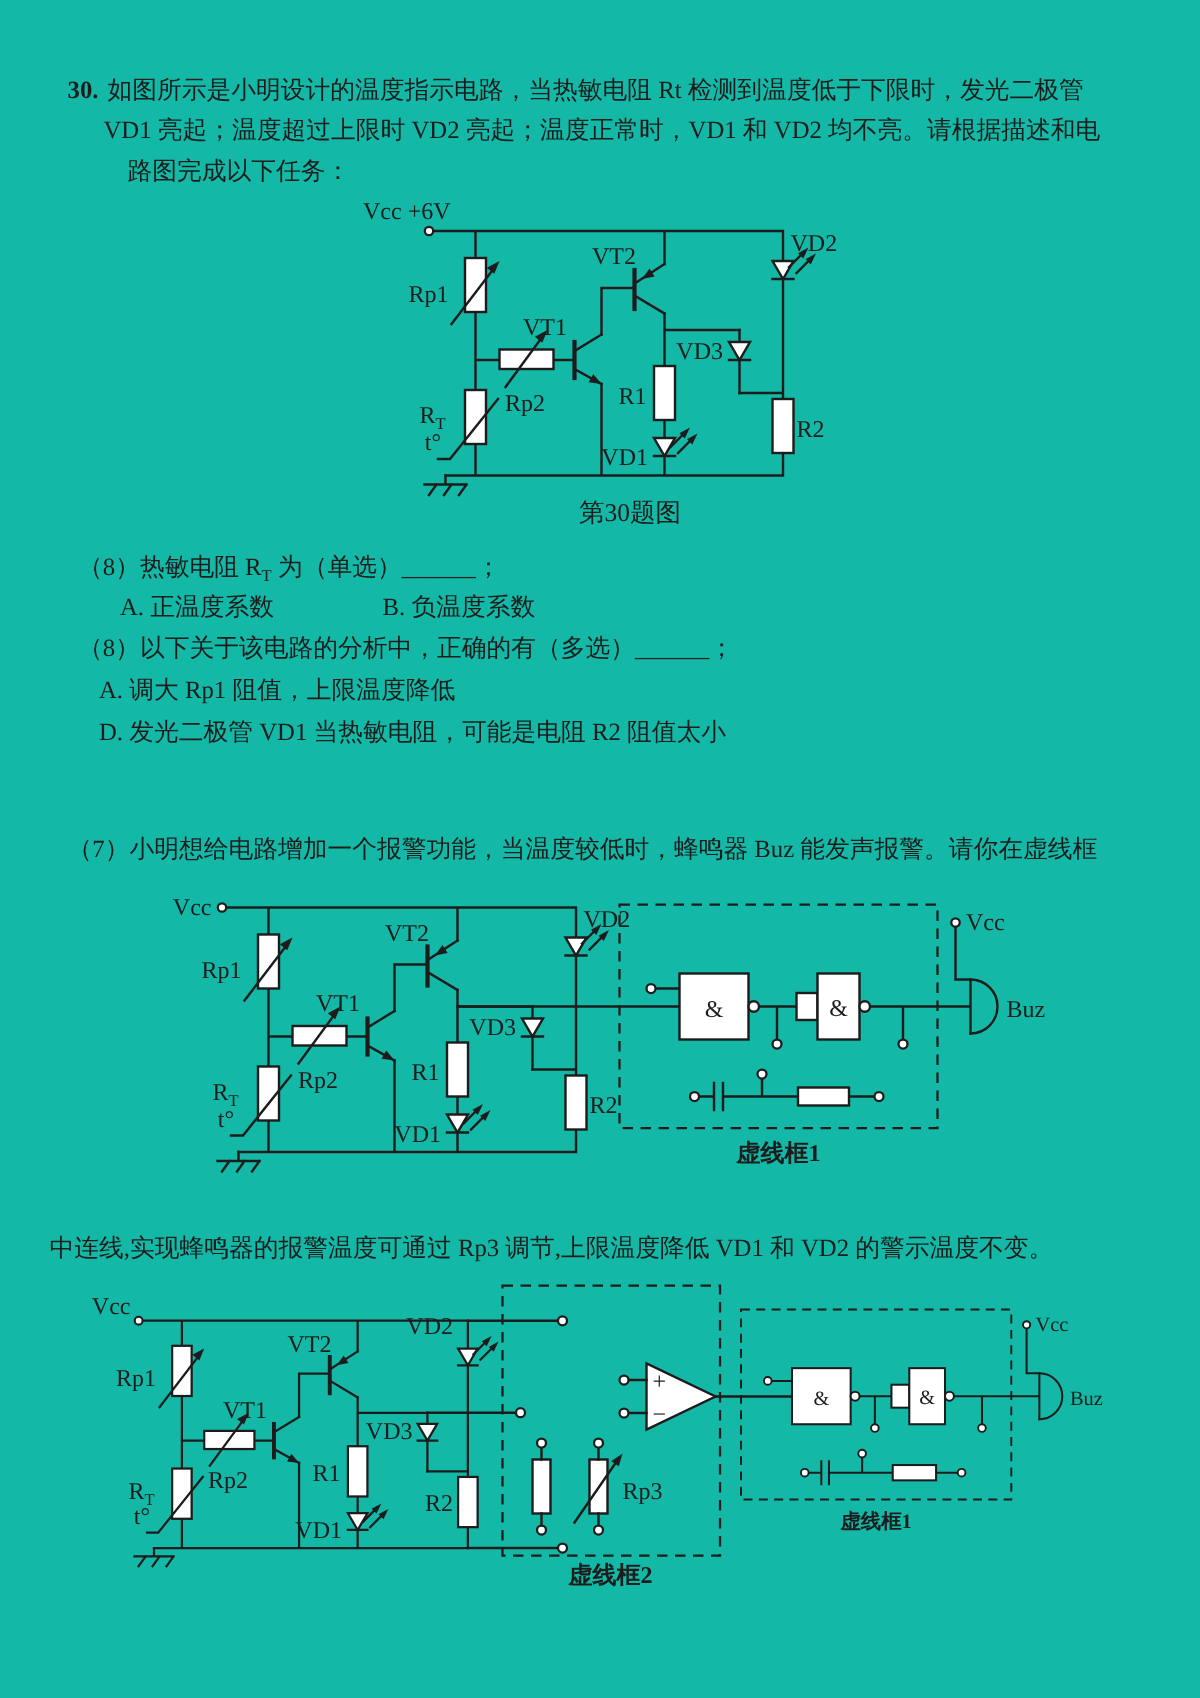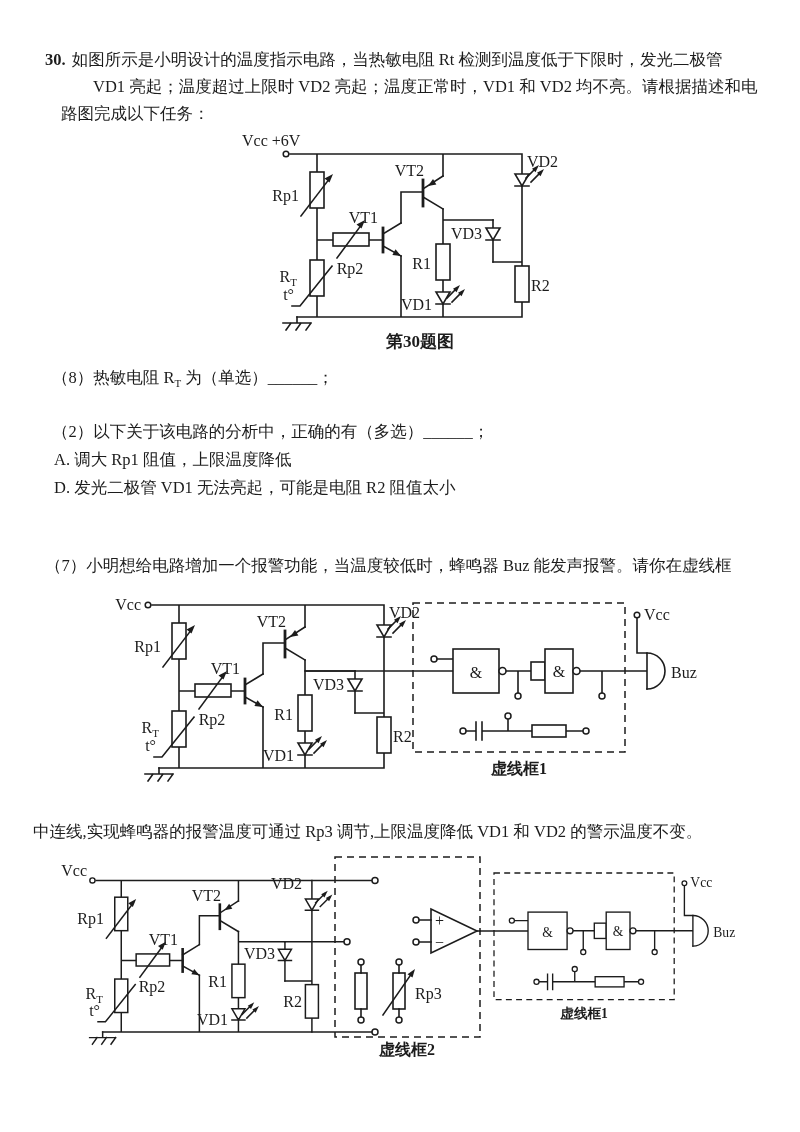--- a/index.html
+++ b/index.html
@@ -1,22 +1,22 @@
 <!DOCTYPE html>
 <html><head>
 <meta charset="utf-8">
 <style>
   html,body{margin:0;padding:0;background:#e8e8e8;}
-  #page{position:relative;width:800px;height:1132px;background:#ffffff;color:#1c1c1c;
+  #page{position:relative;width:800px;height:1132px;background:#14b8a6;color:#1c1c1c;
         font-family:"Liberation Serif","DejaVu Serif",serif;overflow:hidden;}
   .abs{position:absolute;}
   .line{white-space:nowrap;font-size:16.5px;line-height:27px;}
   .num{font-weight:bold;margin-right:6px;}
   sub.rt{font-size:11px;}
-  .caption{font-weight:bold;font-size:17px;text-align:center;white-space:nowrap;}
+  .caption{font-weight:normal;font-size:17px;text-align:center;white-space:nowrap;}
   svg{position:absolute;overflow:visible;}
   .w{stroke:#1c1c1c;stroke-width:1.6;fill:none;stroke-linecap:square;}
   .thick{stroke:#1c1c1c;stroke-width:2.8;fill:none;stroke-linecap:square;}
   .comp{stroke:#1c1c1c;stroke-width:1.6;fill:#ffffff;}
   .solid{fill:#1c1c1c;stroke:none;}
   .term{stroke:#1c1c1c;stroke-width:1.5;fill:#ffffff;}
   .bub{stroke:#1c1c1c;stroke-width:1.6;fill:#ffffff;}
   .dash{stroke:#1c1c1c;stroke-width:1.5;fill:none;stroke-dasharray:7 5;}
   text{font-family:"Liberation Serif","DejaVu Serif",serif;font-size:16px;fill:#1c1c1c;stroke:none;}
   .mid{text-anchor:middle;} .end{text-anchor:end;}
@@ -70,22 +70,22 @@
 
         <path class="w" d="M258,88 V96"></path>
         <polygon class="comp" points="251,96 265,96 258,108"></polygon>
         <path class="w" d="M251,108 H265 M258,108 V130"></path>
       </g>
     </defs>
   </svg>
 
   <div class="abs" style="left:45px;top:46px">
     <div class="line"><span class="num">30.</span><span>如图所示是小明设计的温度指示电路，当热敏电阻 Rt 检测到温度低于下限时，发光二极管</span></div>
-    <div class="line" style="margin-left:48px">VD1 亮起；温度超过上限时 VD2 亮起；温度正常时，VD1 和 VD2 均不亮。请根据描述和电</div>
-    <div class="line" style="margin-left:16px">路图完成以下任务：</div>
+    <div class="line" style="margin-left:24px">VD1 亮起；温度超过上限时 VD2 亮起；温度正常时，VD1 和 VD2 均不亮。请根据描述和电</div>
+    <div class="line" style="margin-left:40px">路图完成以下任务：</div>
   </div>
 
   <svg style="left:228px;top:132px" width="344" height="208" viewBox="0 0 344 208">
     <use href="#mainckt" transform="translate(7,0)"></use>
     <text x="14" y="14">Vcc +6V</text>
     <text class="end" x="71" y="69">Rp1</text>
     <text class="end" x="69" y="150"><tspan>R</tspan><tspan font-size="11" dy="4">T</tspan></text>
     <text class="end" x="66" y="168">t°</text>
     <text class="mid" x="122" y="142">Rp2</text>
     <text class="end" x="150" y="91">VT1</text>
@@ -94,27 +94,30 @@
     <text class="end" x="254" y="107">VD3</text>
     <text class="end" x="203" y="137">R1</text>
     <text class="end" x="204" y="178">VD1</text>
     <text x="303" y="159">R2</text>
   </svg>
   <div class="abs caption" style="left:345px;top:330px;width:150px">第30题图</div>
 
   <div class="abs line" style="left:52px;top:364px">
     <span>（8）热敏电阻 R</span><sub class="rt">T</sub><span> 为（单选）</span><span>______</span><span>；</span>
   </div>
+  <div class="abs line" style="left:80px;top:391px">
+    <span style="display:inline-block;width:175px">A. 正温度系数</span><span>B. 负温度系数</span>
+  </div>
 
   <div class="abs line" style="left:52px;top:418px">
-    <span>（2）以下关于该电路的分析中，正确的有（多选）</span><span>______</span><span>；</span>
-  </div>
-  <div class="abs" style="left:54px;top:446px">
+    <span>（8）以下关于该电路的分析中，正确的有（多选）</span><span>______</span><span>；</span>
+  </div>
+  <div class="abs" style="left:66px;top:446px">
     <div class="line" style="line-height:27.5px">A. 调大 Rp1 阻值，上限温度降低</div>
-    <div class="line" style="line-height:27.5px">D. 发光二极管 VD1 无法亮起，可能是电阻 R2 阻值太小</div>
+    <div class="line" style="line-height:27.5px">D. 发光二极管 VD1 当热敏电阻，可能是电阻 R2 阻值太小</div>
   </div>
 
   <div class="abs line" style="left:45px;top:552px">（7）小明想给电路增加一个报警功能，当温度较低时，蜂鸣器 Buz 能发声报警。请你在虚线框</div>
 
   <svg style="left:85px;top:593px" width="715" height="200" viewBox="0 0 715 200">
     <use href="#mainckt" transform="translate(12,-10)"></use>
 
     <path class="w" d="M220,78 H368"></path>
     <text class="end" x="56" y="17">Vcc</text>
     <text class="end" x="76" y="59">Rp1</text>

